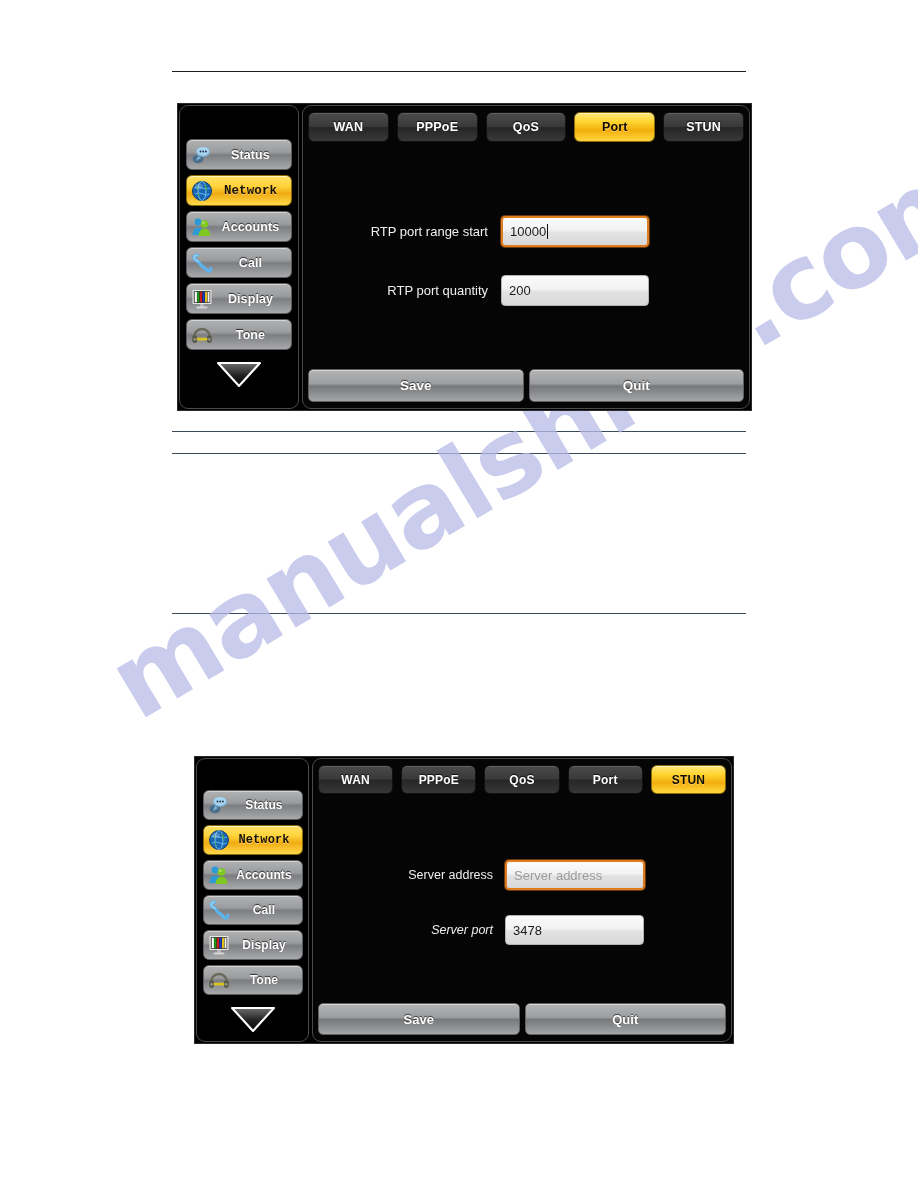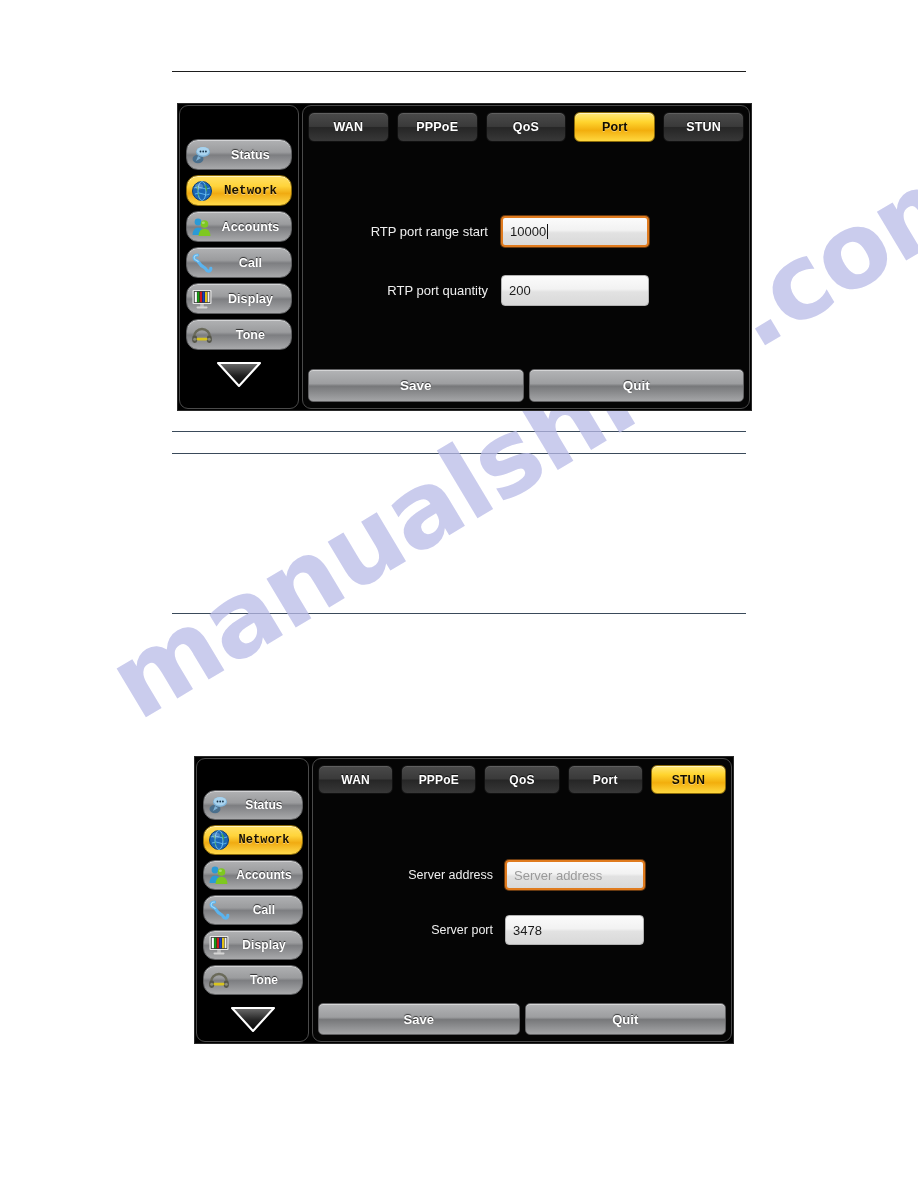--- a/index.html
+++ b/index.html
@@ -76,21 +76,21 @@
     flex-direction: column;
     align-items: center;
     flex: none;
   }
   .d1 .sidebar { width: 120px; margin: 1px 0 1px 1px; padding-top: 33px; }
   .d2 .sidebar { width: 113px; margin: 1px 0 1px 1px; padding-top: 31px; }
 
   .nav-btn {
     position: relative;
     box-sizing: border-box;
-    border-radius: 12px;
+    border-radius: 6px;
     display: flex;
     align-items: center;
     background: linear-gradient(to bottom, #b0b1b3 0%, #9b9c9e 42%, #7d7e81 52%, #a8a9ab 100%);
     border: 1px solid #5d5e60;
     box-shadow: inset 0 1px 0 rgba(255,255,255,0.45);
     margin-bottom: 5px;
   }
   .d1 .nav-btn { width: 106px; height: 31px; }
   .d2 .nav-btn { width: 100px; height: 30px; }
 
@@ -513,21 +513,21 @@
     <div class="form-area">
 
       <div class="form-row" style="top:62px;">
         <span class="field-label" style="width:180px;">Server address</span>
         <span class="text-input focused" style="width:140px;height:30px;margin-left:12px;">
           <span class="placeholder">Server address</span>
         </span>
       </div>
 
       <div class="form-row" style="top:117px;">
-        <span class="field-label" style="width:180px;">Server port</span>
+        <span class="field-label" style="width:180px;font-style:italic;">Server port</span>
         <span class="text-input" style="width:139px;height:30px;margin-left:12px;">
           <span>3478</span>
         </span>
       </div>
 
     </div>
 
     <div class="footer">
       <div class="action-btn">Save</div>
       <div class="action-btn">Quit</div>

